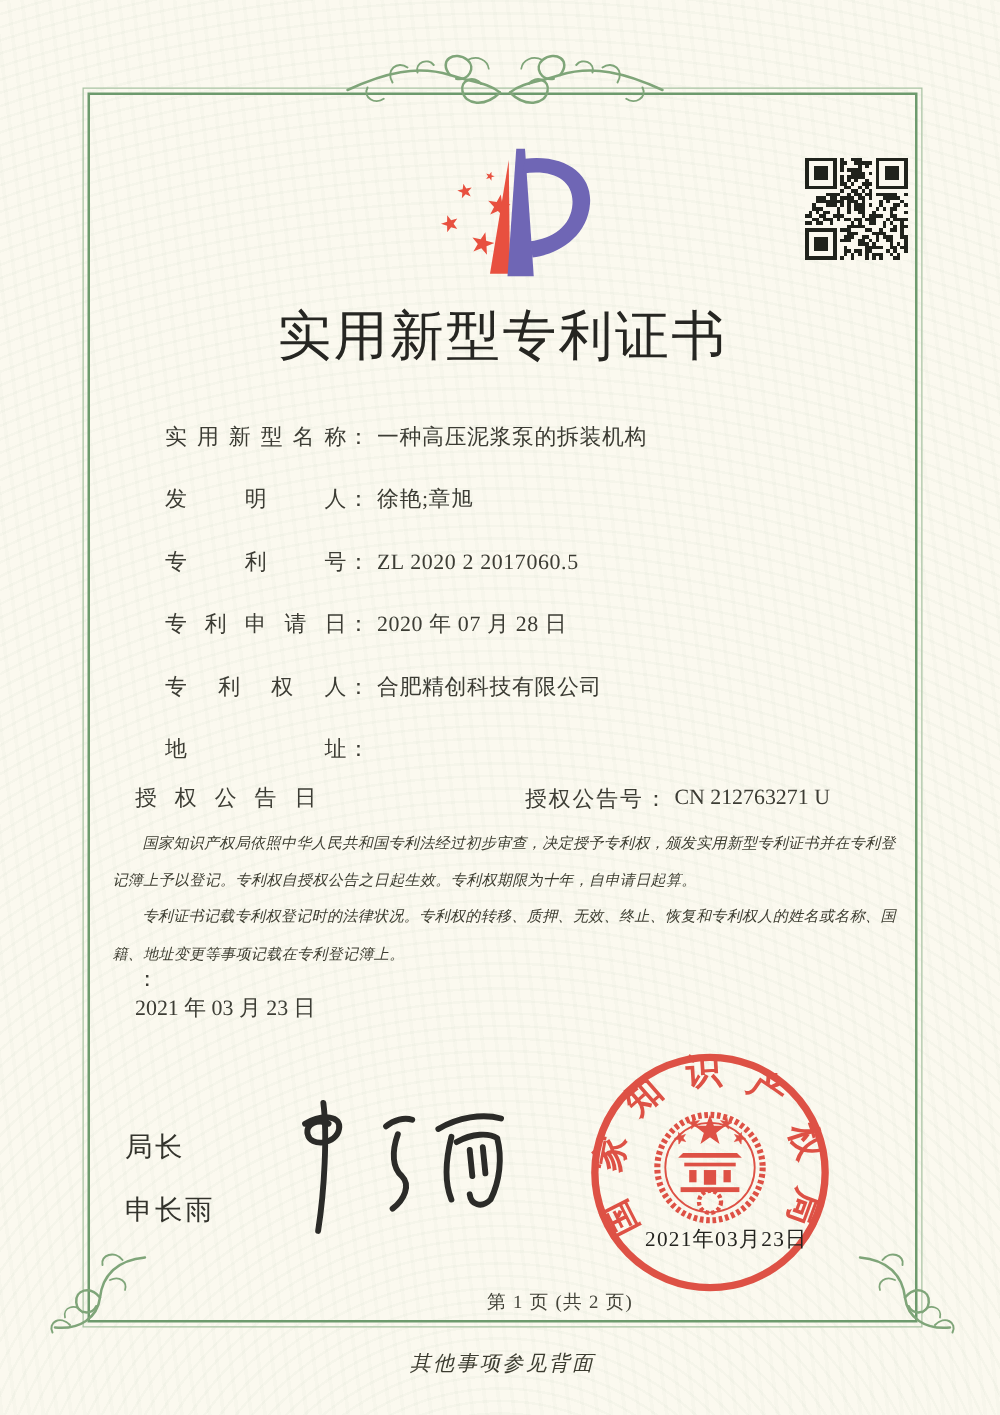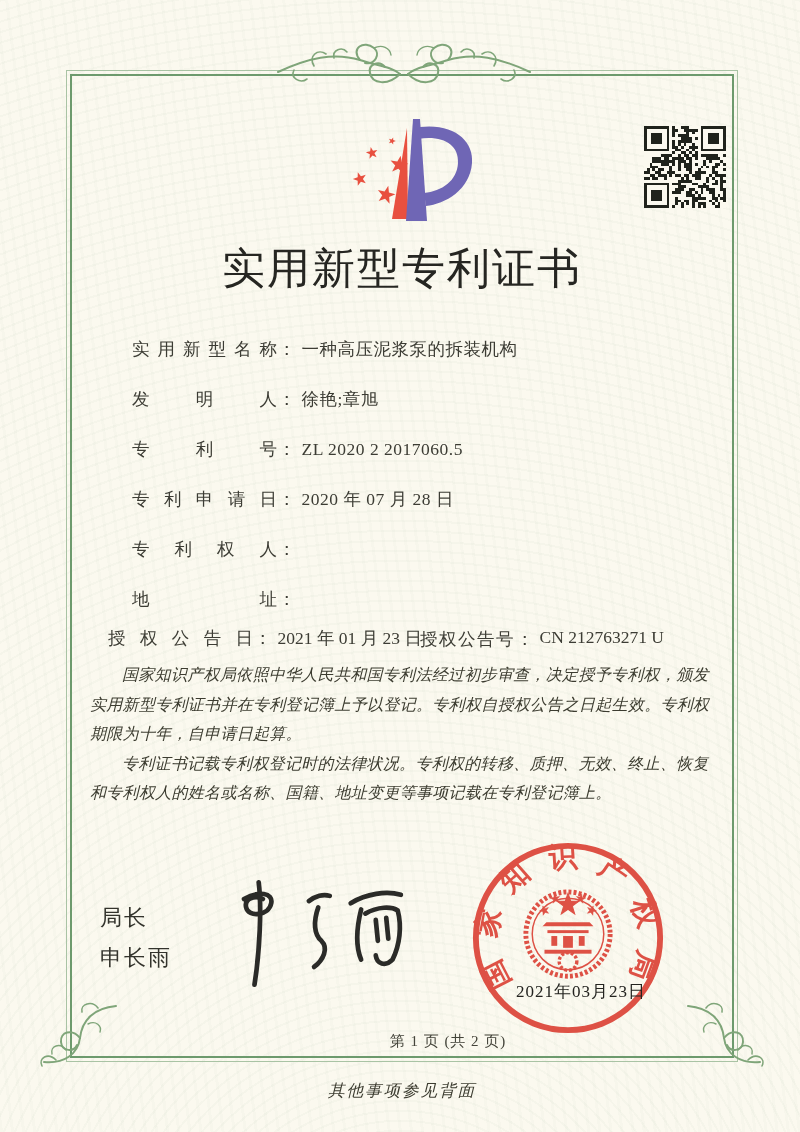--- a/index.html
+++ b/index.html
@@ -36,32 +36,32 @@
     position:absolute;left:66px;top:240px;width:672px;margin:0;
     text-align:center;font-size:43px;font-weight:400;color:#262622;
     letter-spacing:2px;white-space:nowrap;
   }
 
   .fields{position:absolute;left:108px;top:338px;width:566px;font-size:17.5px;color:#3c3c34;}
   .frow{display:flex;align-items:flex-start;margin-bottom:27px;line-height:23px;margin-left:24px;}
   .flabel{width:145px;flex:0 0 145px;text-align:justify;text-align-last:justify;}
   .fcolon{flex:0 0 auto;padding:0 6px 0 1px;}
   .fvalue{flex:1 1 auto;letter-spacing:0.5px;}
-  .grant-row{display:flex;align-items:flex-start;line-height:23px;}
+  .grant-row{display:flex;align-items:flex-start;line-height:23px;flex-direction:column;}
   .grant-right{position:absolute;left:312px;top:0;display:flex;}
   .grant-wrap{position:relative;}
 
   .body-text{position:absolute;left:90px;top:660px;width:630px;color:#3c3c30;}
   .body-text p{
-    margin:0;font-size:16px;line-height:29.5px;text-indent:2em;
+    margin:0;font-size:12px;line-height:29.5px;text-indent:2em;
     font-style:italic;letter-spacing:0.3px;
   }
 
   .signer{position:absolute;left:100px;top:903px;font-size:22px;color:#33332c;letter-spacing:2px;}
-  .signer .name{margin-top:10px;}
+  .signer .name{margin-top:20px;}
   .signature{position:absolute;left:212px;top:876px;width:200px;height:115px;}
 
   .seal{position:absolute;left:470px;top:840px;width:196px;height:196px;}
   .seal svg{position:absolute;inset:0;opacity:0.93;}
   .seal-date{
     position:absolute;left:13px;top:140px;width:196px;text-align:center;
     font-size:17px;color:#23231f;letter-spacing:1px;white-space:nowrap;
   }
 
   .page-num{position:absolute;left:66px;top:1032px;width:764px;text-align:center;font-size:15px;color:#44443a;letter-spacing:1px;}
@@ -172,30 +172,31 @@
       <span class="fvalue">ZL 2020 2 2017060.5</span>
     </div>
     <div class="frow">
       <span class="flabel">专利申请日</span>
         <span class="fcolon">：</span>
       <span class="fvalue">2020 年 07 月 28 日</span>
     </div>
     <div class="frow">
       <span class="flabel">专利权人</span>
         <span class="fcolon">：</span>
+      <span class="fvalue">合肥精创科技有限公司</span>
     </div>
     <div class="frow" style="margin-bottom:16px;">
       <span class="flabel">地址</span>
         <span class="fcolon">：</span>
     </div>
     <div class="grant-wrap">
       <div class="grant-row">
         <span class="flabel">授权公告日</span>
           <span class="fcolon">：</span>
-        <span>2021 年 01 月 23 日</span>
+        <span>2021 年 03 月 23 日</span>
       </div>
       <div class="grant-right">
         <span style="letter-spacing:1.5px;">授权公告号</span>
           <span class="fcolon">：</span>
         <span>CN 212763271 U</span>
       </div>
     </div>
   </div>
 
   <div class="body-text">

